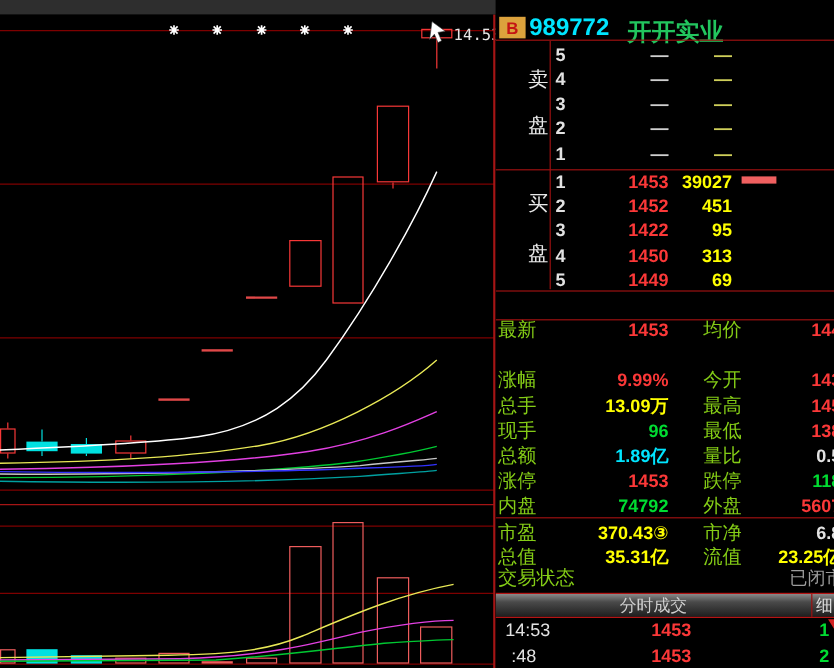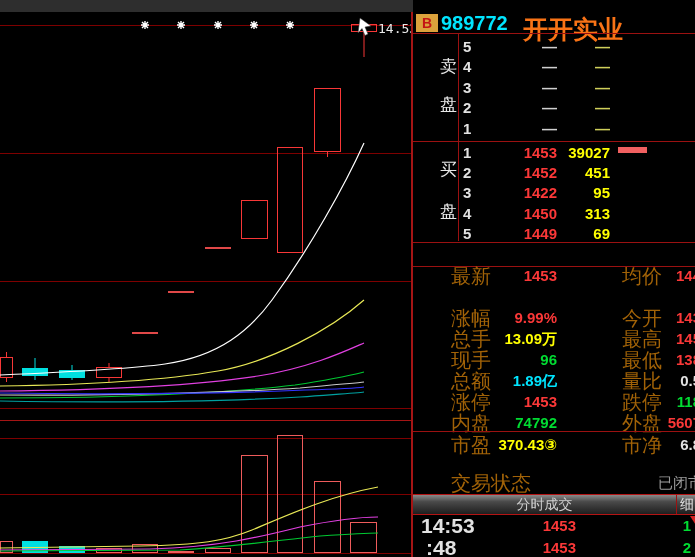--- a/index.html
+++ b/index.html
@@ -16,49 +16,49 @@
   .vline{position:absolute;width:1px;background:#9b1111;}
   .r{color:#fb3838}.y{color:#ffff00}.g{color:#00dc32}.c{color:#00e5ff}.w{color:#e2e2e2}.gr{color:#9c9c9c}
   .num{font-weight:bold;font-size:15px;}
   .u{text-underline-offset:2px;}
   i{font-style:normal;}
   
   #hdr{position:absolute;left:0;top:12px;width:282px;height:22px;}
   #badge{position:absolute;left:3px;top:2px;width:22px;height:18px;background:#dca23c;
          color:#c41414;font-weight:bold;font-size:14px;text-align:center;line-height:18px;}
   #code{position:absolute;left:28px;top:0;font-size:20px;font-weight:bold;color:#00e5ff;}
-  #sname{position:absolute;left:110px;top:1px;font-size:25px;font-weight:bold;color:#f97316;}
+  #sname{position:absolute;left:110px;top:1px;font-size:20px;font-weight:bold;color:#22c55e;}
   
   .side-ch{position:absolute;left:27px;width:20px;height:20px;color:#e8e8e8;font-size:17px;line-height:20px;}
   .ob-row{position:absolute;left:0;width:282px;height:20px;line-height:20px;}
   .ob-row .lvl{position:absolute;left:50px;color:#e2e2e2;}
   .ob-row .prc{position:absolute;right:138px;text-align:right;}
   .ob-row .vol{position:absolute;right:85px;text-align:right;}
   .dash-p{color:#cfcfcf;font-weight:bold;}
   .dash-v{color:#cfcf5a;font-weight:bold;}
   #b1bar{position:absolute;left:205px;top:147px;width:29px;height:6px;background:#f06060;}
   
   #alert{position:absolute;left:0;top:243px;width:282px;height:23px;line-height:23px;font-size:15px;}
   #alert .t{color:#dedede;}
   #alert-btn{position:absolute;left:217px;top:2px;height:19px;line-height:19px;padding:0 4px;
              background:#e32525;color:#8b0000;font-weight:bold;font-size:15px;white-space:nowrap;}
   
   .q-row{position:absolute;left:0;width:282px;height:20px;line-height:20px;}
-  .ql{position:absolute;color:#a16207;font-size:20px;margin-left:36px;}
+  .ql{position:absolute;color:#84cc16;font-size:16px;}
   .qv{position:absolute;text-align:right;font-weight:bold;font-size:15px;white-space:nowrap;}
   
   #tabbar{position:absolute;left:0;top:494px;width:282px;height:19px;
           background:linear-gradient(180deg,#8a8a8a 0%,#4a4a4a 35%,#1e1e1e 100%);
           border-top:1px solid #b41414;border-bottom:1px solid #b41414;}
   #tab-active{position:absolute;left:0;width:263px;text-align:center;line-height:19px;
               color:#d0d0d0;font-size:14px;}
   #tab-side{position:absolute;left:267px;line-height:19px;color:#e0e0e0;font-size:14px;}
   
   .tx-row{position:absolute;left:0;width:282px;height:20px;line-height:20px;}
-  .tx-row .t1{position:absolute;font-size:21px;font-weight:bold;}
+  .tx-row .t1{position:absolute;font-size:15px;font-weight:normal;}
   .tx-row .t2{position:absolute;right:119px;font-size:15px;font-weight:bold;}
   .tx-row .t3{position:absolute;right:4px;font-size:15px;font-weight:bold;}
   #scroll-tri{position:absolute;left:277px;top:516px;width:0;height:0;
               border-top:11px solid #d32222;border-left:7px solid transparent;}
 </style>
 </head>
 <body>
 
 <div id="screen">
 
@@ -244,20 +244,26 @@
     </div>
 
     <div class="hline" style="top:431px"></div>
 
     <div class="q-row" style="top:435px">
       <span class="ql" style="left:2px">市盈</span>
       <span class="qv y" style="right:138px"><i>370.43③</i><i class="u"></i></span>
       <span class="ql" style="left:173px">市净</span>
       <span class="qv w" style="right:-6px"><i>6.8</i><i class="u"></i></span>
     </div>
+    <div class="q-row" style="top:455px">
+      <span class="ql" style="left:2px">总值</span>
+      <span class="qv y" style="right:138px"><i>35.31亿</i><i class="u"></i></span>
+      <span class="ql" style="left:173px">流值</span>
+      <span class="qv y" style="right:-6px"><i>23.25亿</i><i class="u"></i></span>
+    </div>
     <div class="q-row" style="top:473px">
       <span class="ql" style="left:2px">交易状态</span>
       <span class="qv gr" style="right:-8px;font-weight:normal;font-size:15px">已闭市</span>
     </div>
 
     <div id="tabbar">
       <span id="tab-active">分时成交</span>
       <div class="vline" style="left:263px;top:0;height:19px"></div>
       <span id="tab-side">细</span>
     </div>

